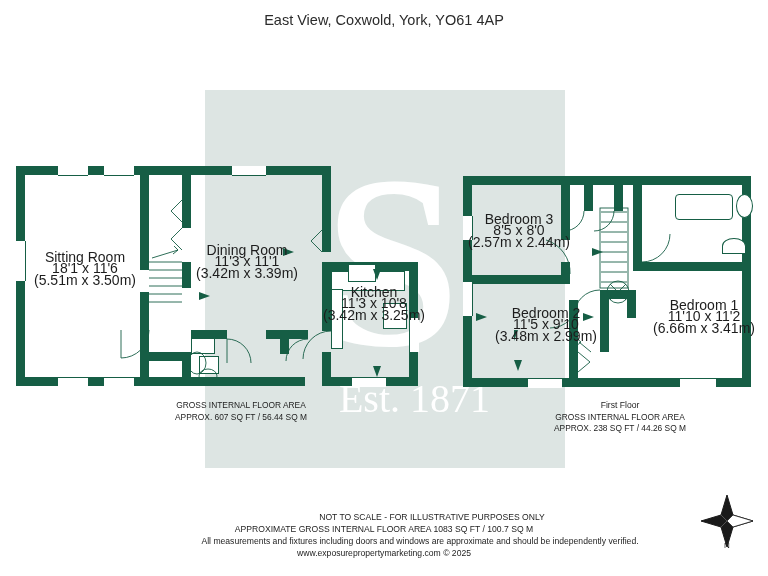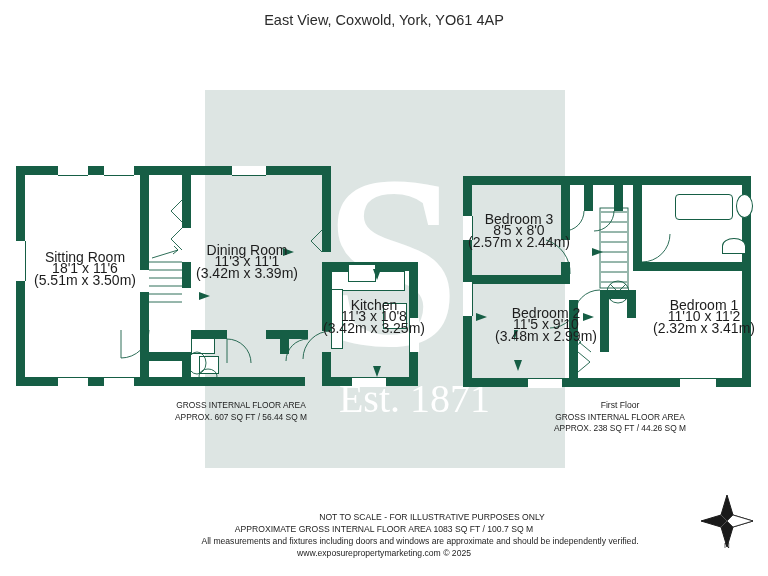--- a/index.html
+++ b/index.html
@@ -212,42 +212,42 @@
     <div>18'1 x 11'6</div>
     <div>(5.51m x 3.50m)</div>
   </div>
 
   <div class="room" style="left:192px;top:245px;width:110px;">
     <div>Dining Room</div>
     <div>11'3 x 11'1</div>
     <div>(3.42m x 3.39m)</div>
   </div>
 
-  <div class="room" style="left:320px;top:300px;width:108px;">
+  <div class="room" style="left:320px;top:287px;width:108px;">
     <div>Kitchen</div>
     <div>11'3 x 10'8</div>
     <div>(3.42m x 3.25m)</div>
   </div>
 
   <div class="room" style="left:466px;top:214px;width:106px;">
     <div>Bedroom 3</div>
     <div>8'5 x 8'0</div>
     <div>(2.57m x 2.44m)</div>
   </div>
 
   <div class="room" style="left:492px;top:308px;width:108px;">
     <div>Bedroom 2</div>
     <div>11'5 x 9'10</div>
     <div>(3.48m x 2.99m)</div>
   </div>
 
   <div class="room" style="left:648px;top:300px;width:112px;">
     <div>Bedroom 1</div>
     <div>11'10 x 11'2</div>
-    <div>(2.32m x 3.41m)</div>
+    <div>(6.66m x 3.41m)</div>
   </div>
 
   <div class="floor-cap" style="left:150px;top:400px;width:182px;">
     <div>GROSS INTERNAL FLOOR AREA</div>
     <div>APPROX. 607 SQ FT / 56.44 SQ M</div>
   </div>
 
   <div class="floor-cap" style="left:529px;top:400px;width:182px;">
     <div class="fl-name">First Floor</div>
     <div>GROSS INTERNAL FLOOR AREA</div>

